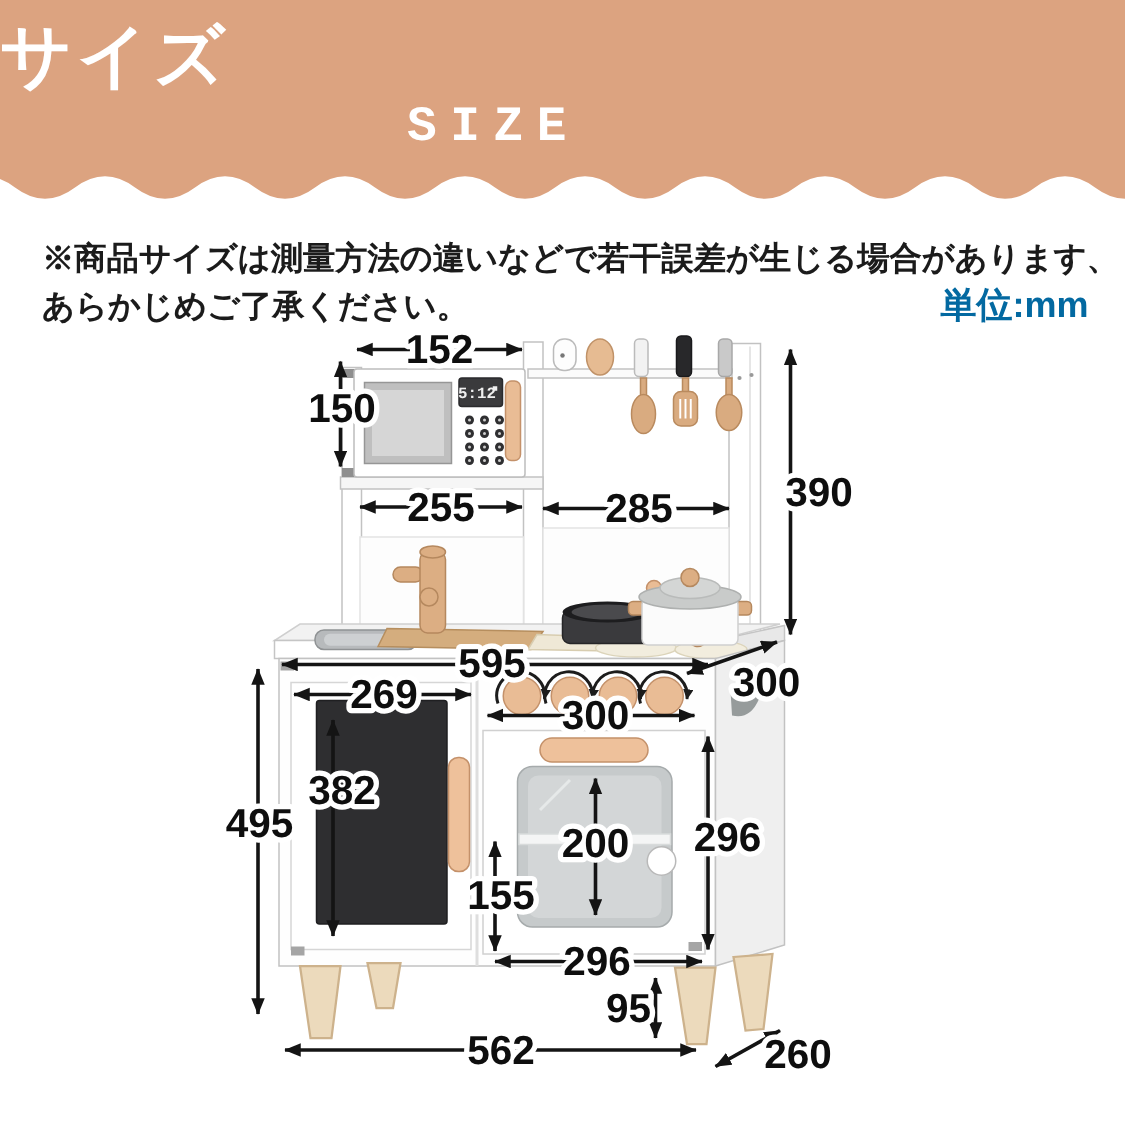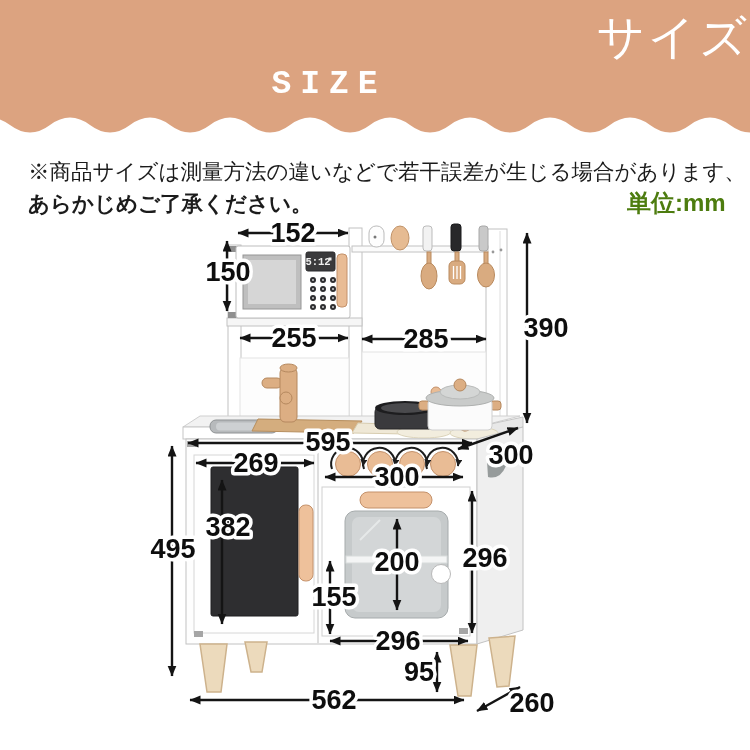--- a/index.html
+++ b/index.html
@@ -1,26 +1,26 @@
 <!DOCTYPE html>
 <html><head>
 <meta charset="utf-8">
 <style>
   html,body{margin:0;padding:0;background:#fff;}
   #page{position:relative;width:750px;height:750px;overflow:hidden;background:#fff;
         font-family:"Liberation Sans",sans-serif;}
   .hdr-wave{position:absolute;top:0;left:0;}
-  .title-ja{position:absolute;top:6px;left:0;width:750px;text-align:right;
-            font-size:47px;font-weight:400;color:#fff;letter-spacing:3px;}
+  .title-ja{position:absolute;top:6px;left:0;width:750px;text-align:left;
+            font-size:47px;font-weight:700;color:#fff;letter-spacing:3px;}
   .title-en{position:absolute;top:66px;left:0;width:649px;text-align:center;
             font-family:"Liberation Mono",monospace;font-size:33px;font-weight:700;
             color:#fff;letter-spacing:9px;text-indent:9px;}
-  .note1{position:absolute;top:157px;left:28px;font-size:21.5px;font-weight:400;color:#1b1b1b;white-space:nowrap;}
+  .note1{position:absolute;top:157px;left:28px;font-size:21.5px;font-weight:700;color:#1b1b1b;white-space:nowrap;}
   .note2{position:absolute;top:189px;left:28px;font-size:21.5px;font-weight:700;color:#1b1b1b;white-space:nowrap;}
-  .unit{position:absolute;top:187px;left:627px;font-size:24px;font-weight:700;color:#4d7c0f;white-space:nowrap;}
+  .unit{position:absolute;top:187px;left:627px;font-size:24px;font-weight:700;color:#0369a1;white-space:nowrap;}
   svg.kitchen{position:absolute;top:0;left:0;}
   .dim line, .dim path.dline{stroke:#141414;stroke-width:2.4;fill:none;}
   .lbl{font-family:"Liberation Sans",sans-serif;font-weight:bold;font-size:27px;
        fill:#0e0e0e;stroke:#ffffff;stroke-width:7px;paint-order:stroke;
        stroke-linejoin:round;text-anchor:middle;dominant-baseline:central;}
   .clock{font-family:"Liberation Mono",monospace;font-weight:bold;font-size:10.5px;
          fill:#efefef;text-anchor:middle;}
   .knobarc{stroke:#1c1c1c;stroke-width:2;fill:none;}
 </style>
 </head>

